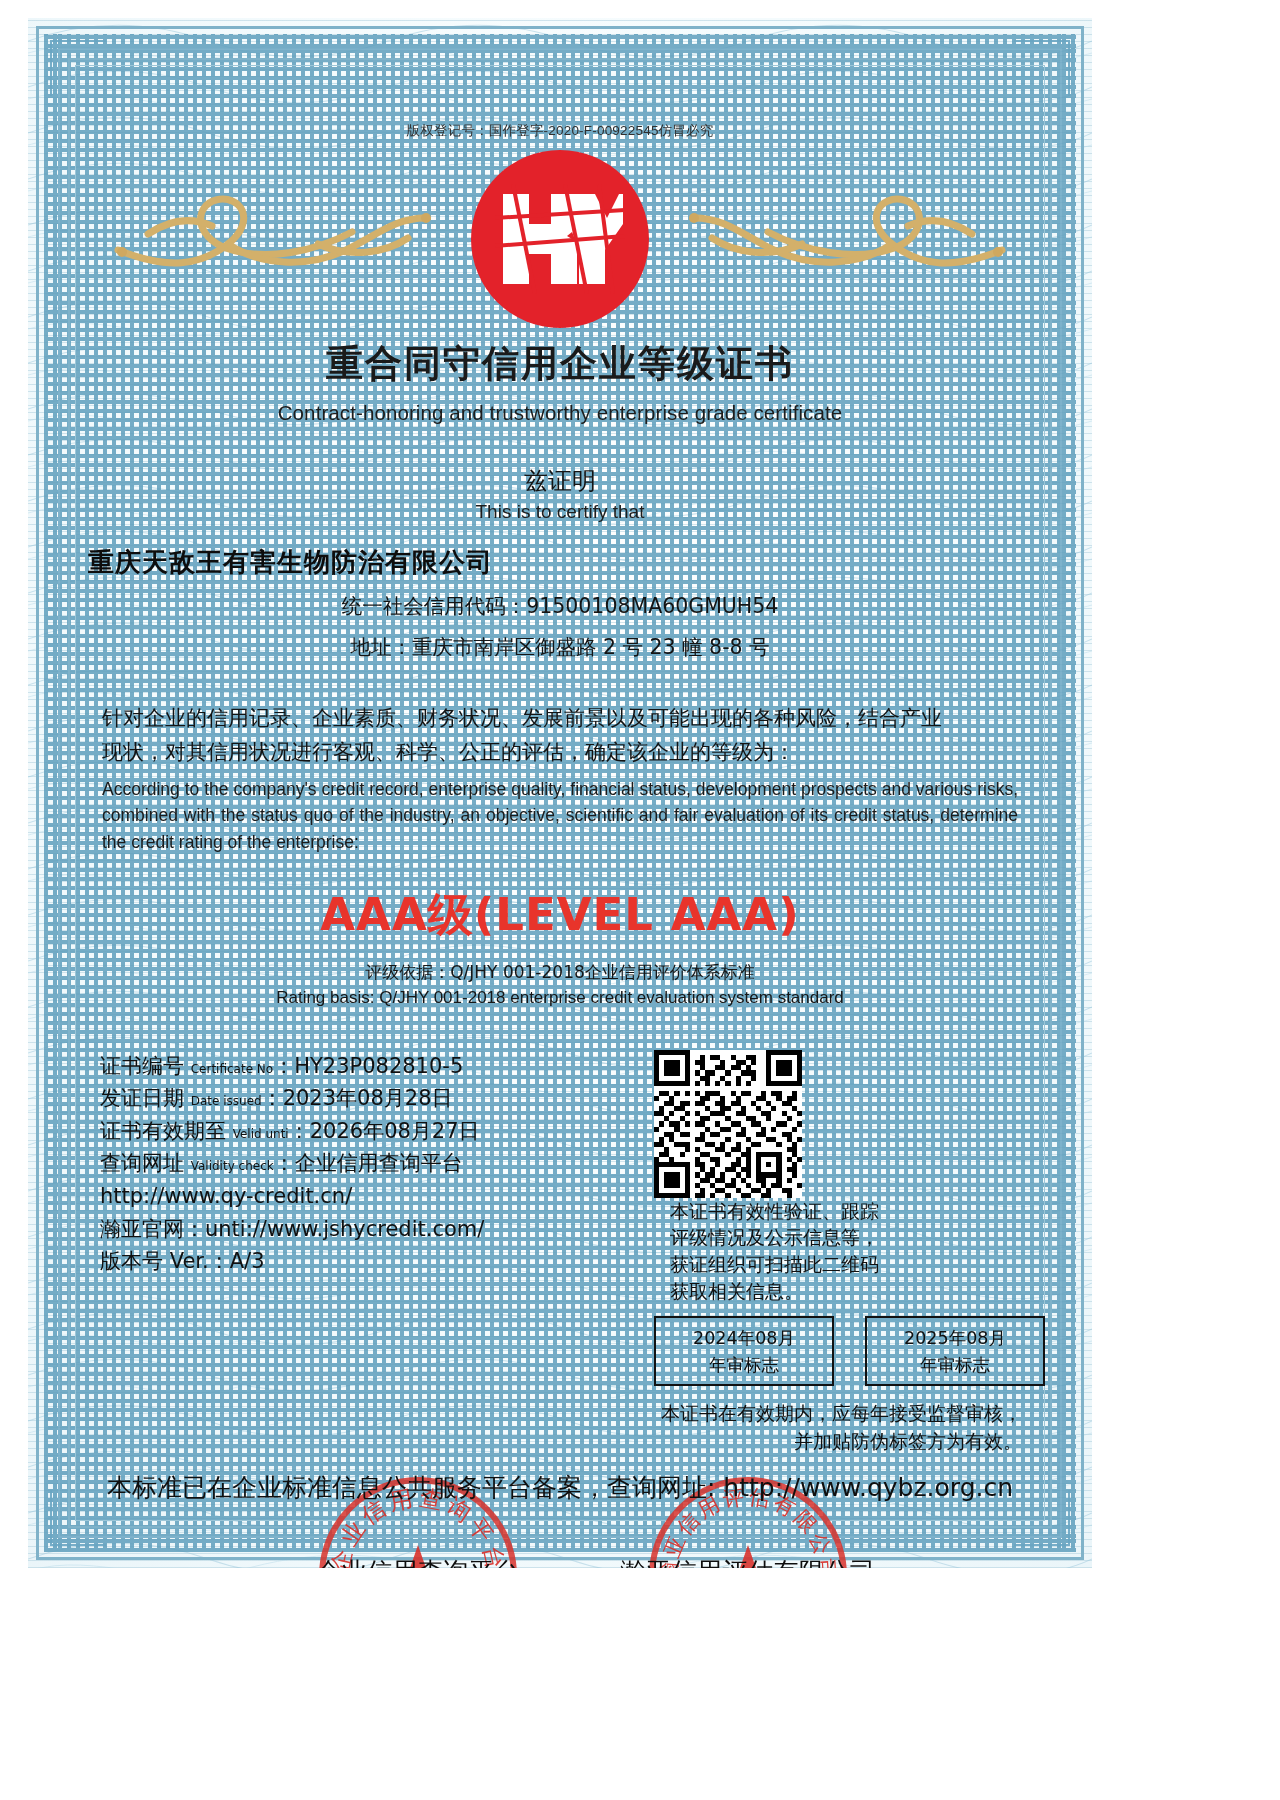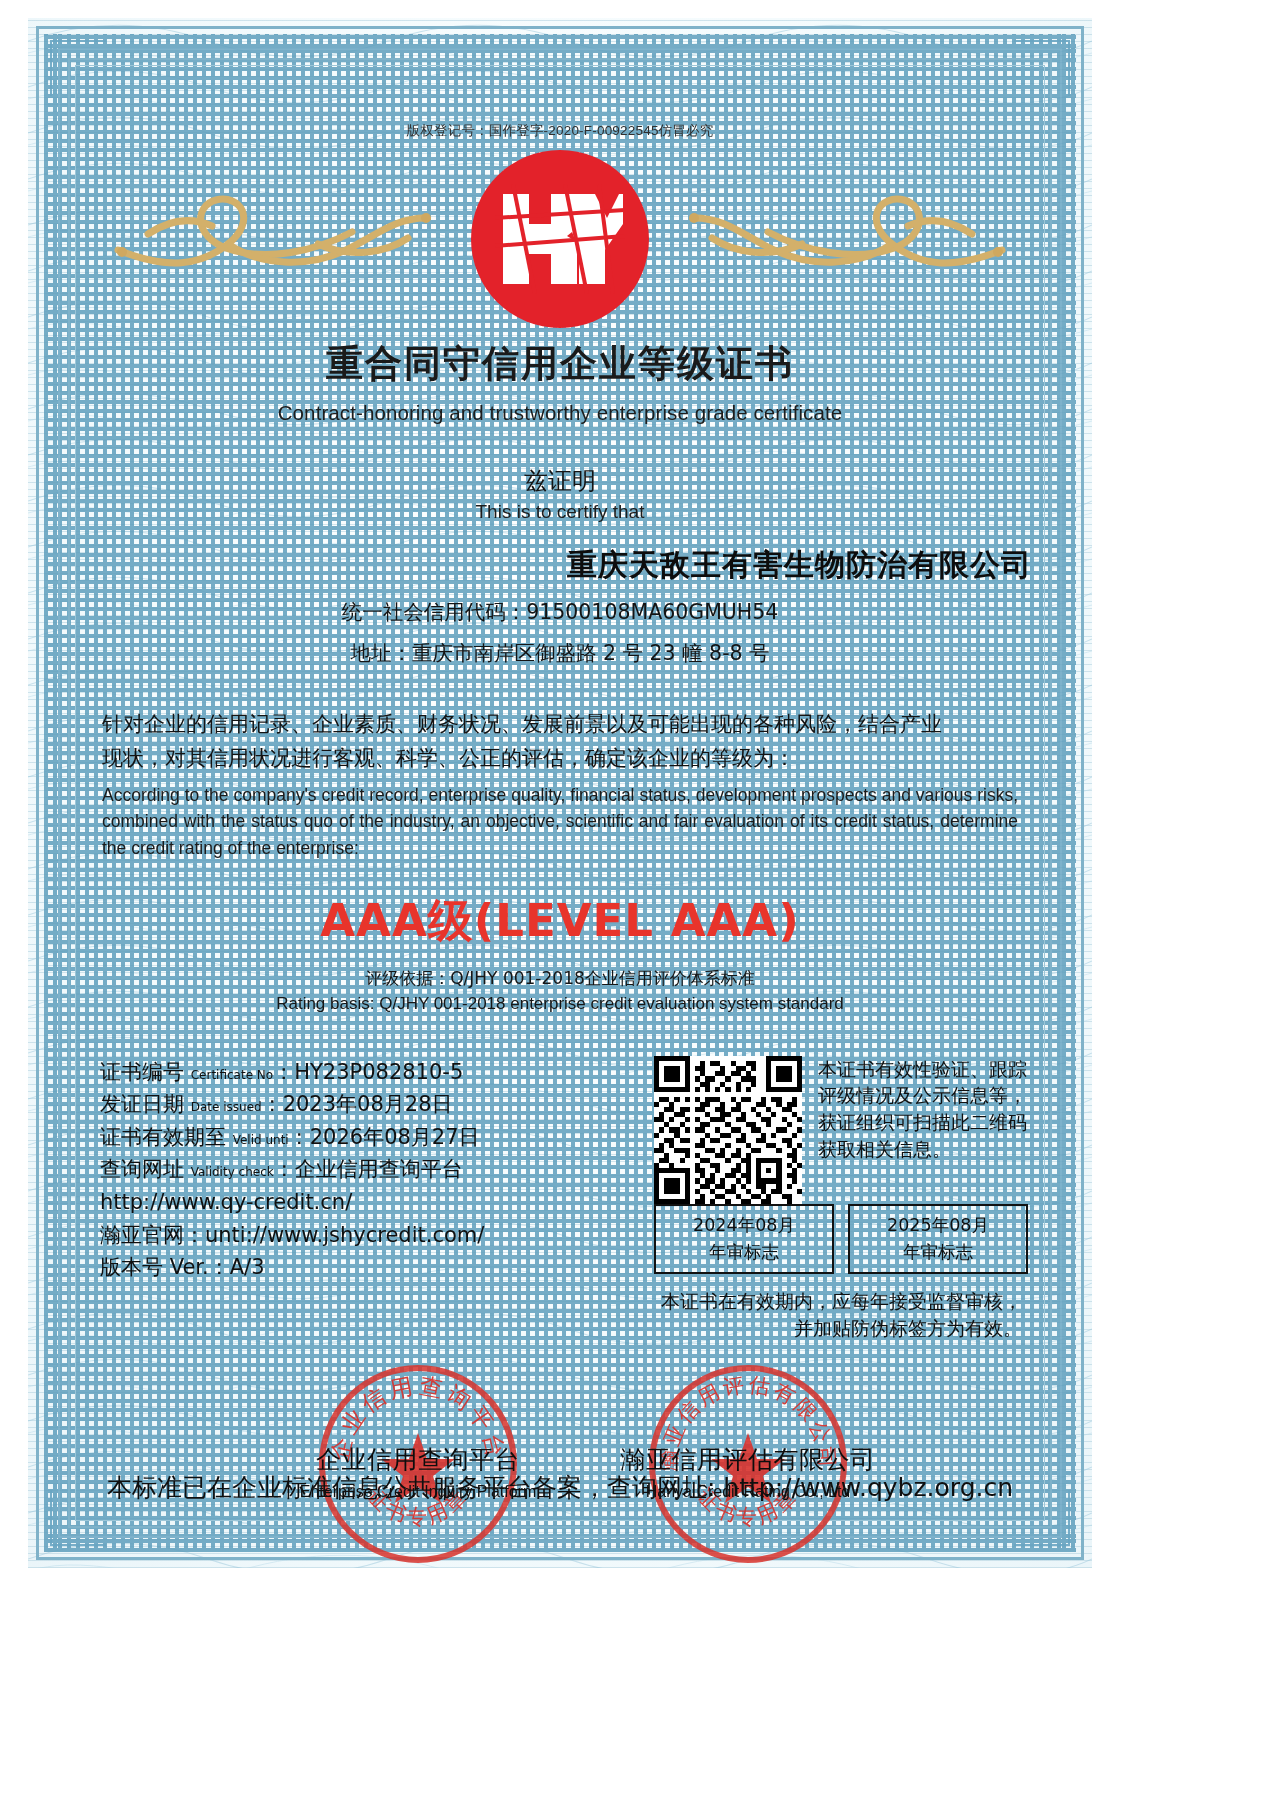--- a/index.html
+++ b/index.html
@@ -159,22 +159,22 @@
     margin-top: 40px;
     font-family: "DejaVu Sans", "Liberation Sans", sans-serif;
   }
   .certify-en {
     text-align: center;
     font-size: 19px;
     color: #1d1d1d;
     margin-top: 4px;
   }
   .company-name {
-    text-align: right;
-    font-size: 30px;
+    text-align: left;
+    font-size: 26px;
     font-weight: bold;
     color: #0d0d0d;
     margin-top: 22px;
     letter-spacing: 1px;
     font-family: "DejaVu Sans", "Liberation Sans", sans-serif;
   }
   .company-meta {
     text-align: center;
     font-size: 20.5px;
     color: #141414;
@@ -242,36 +242,37 @@
     white-space: nowrap;
     font-family: "DejaVu Sans", "Liberation Sans", sans-serif;
   }
   .detail-line .lbl-en { font-size: 12px; }
 
   .detail-right {
     flex: 1;
     display: block;
     padding-left: 14px;
   }
-  .qr-row { display: flex; }
+  .qr-row { display: flex; flex-direction: column; }
   .qr {
     width: 148px;
     height: 148px;
     flex: none;
   }
   .qr-note {
     font-size: 19px;
     line-height: 1.4;
     color: #101010;
     margin-left: 16px;
     font-family: "DejaVu Sans", "Liberation Sans", sans-serif;
   }
   .stamp-boxes {
     display: flex;
-    gap: 0;
+    margin-top: 12px;
+    gap: 17px;
   }
   .stamp-box {
     border: 2px solid #111;
     width: 176px;
     height: 66px;
     display: flex;
     flex-direction: column;
     align-items: center;
     justify-content: center;
     font-size: 17.5px;

